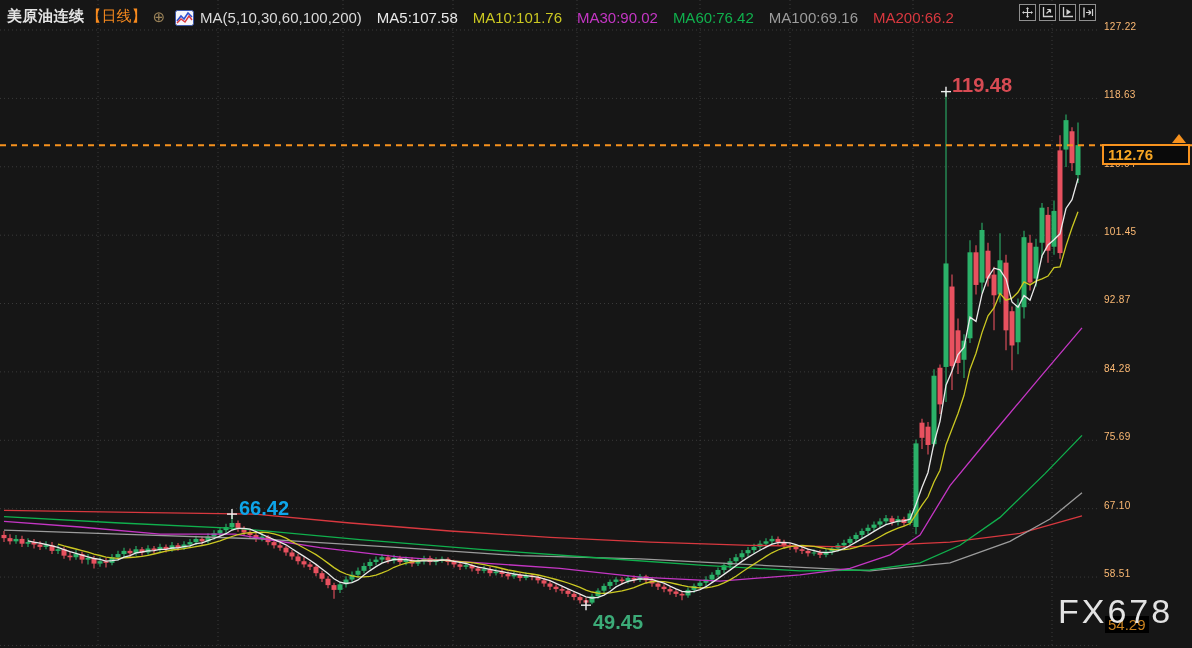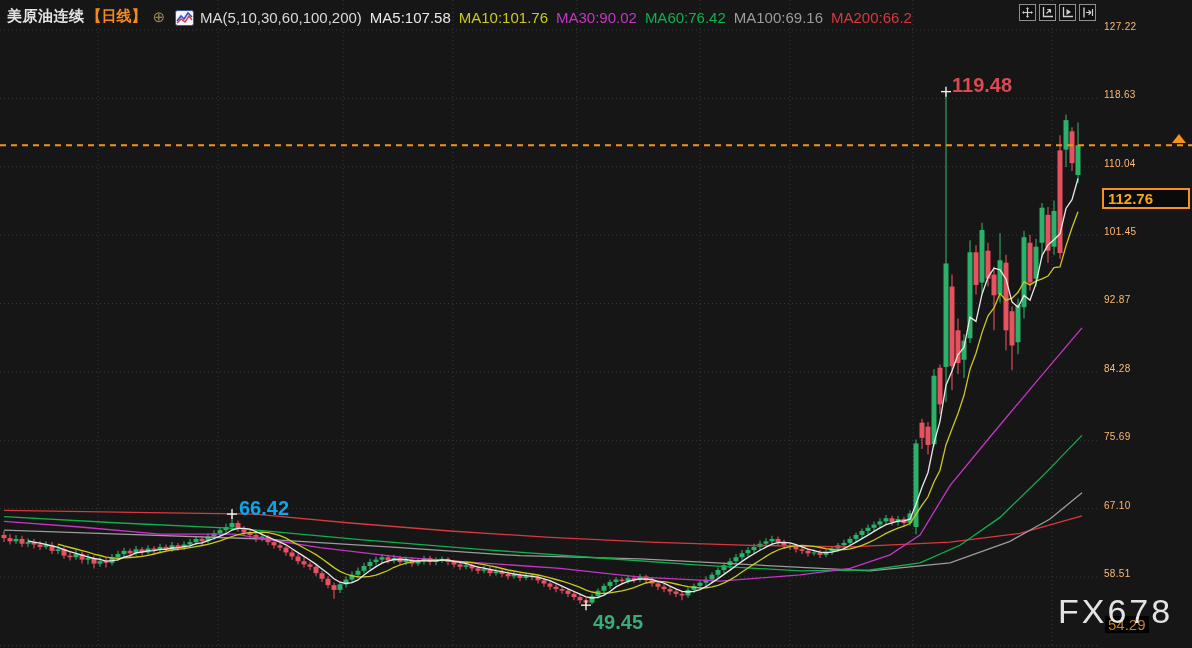--- a/index.html
+++ b/index.html
@@ -8,46 +8,46 @@
     position:relative; width:1192px; height:648px; overflow:hidden;
     background:#161616; font-family:"Liberation Sans", sans-serif;
   }
   #chart-layer { position:absolute; left:0; top:0; }
   
   #header {
     position:absolute; left:0; top:0; width:1192px; height:26px;
     display:flex; align-items:flex-end; z-index:20; font-size:15px;
   }
   .sym { color:#e4e4e4; margin-left:7px; font-weight:bold; letter-spacing:0.5px; }
-  .period { color:#f78a1e; font-weight:bold; margin-left:2px; }
+  .period { color:#f78a1e; font-weight:normal; margin-left:2px; }
   .plus-glyph { color:#9a8258; font-size:15px; margin-left:6px; cursor:pointer; }
   .kline-logo { width:19px; height:16px; margin-left:10px; }
   .ma-settings { color:#d9d9d9; margin-left:6px; }
-  .ma-value { margin-left:8px; }
+  .ma-value { margin-left:15px; }
   
   #toolbar { position:absolute; right:96px; top:4px; display:flex; gap:3px; z-index:21; }
   .tool-btn {
     width:17px; height:17px; border:1px solid #8f8f8f; background:#101010;
     display:flex; align-items:center; justify-content:center; cursor:pointer;
   }
   .tool-btn svg { display:block; }
   
   .axis-label {
     position:absolute; left:1104px; font-size:10px; color:#fdba74;
     z-index:5; letter-spacing:0.3px;
   }
   #axis-bottom-label {
     position:absolute; left:1105px; font-size:15px; color:#c9821f;
     background:#000; padding:0 3px; z-index:6;
   }
   
   #price-box {
     position:absolute; left:1102px; width:88px; height:21px; z-index:12;
     border:2px solid #f7921e; background:#0a0a0a; color:#f7a623;
-    font-size:15px; font-weight:bold; line-height:17px; padding-left:4px;margin-top:44px;
+    font-size:15px; font-weight:bold; line-height:17px; padding-left:4px;
   }
   #price-arrow {
     position:absolute; left:1172px; width:0; height:0; z-index:13;
     border-left:7px solid transparent; border-right:7px solid transparent;
     border-bottom:9px solid #f7921e;
   }
   
   .marker-label { position:absolute; font-size:20px; font-weight:bold; z-index:8; }
   
   #watermark {

